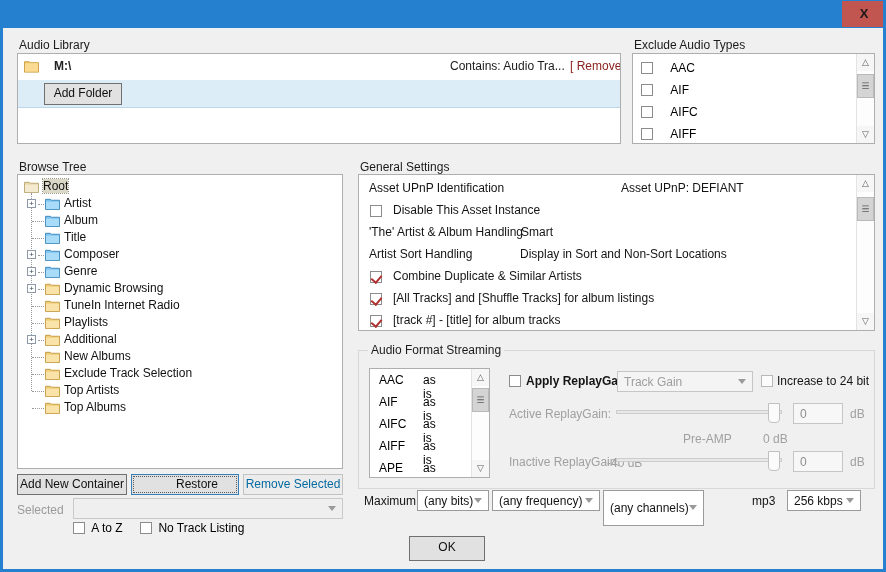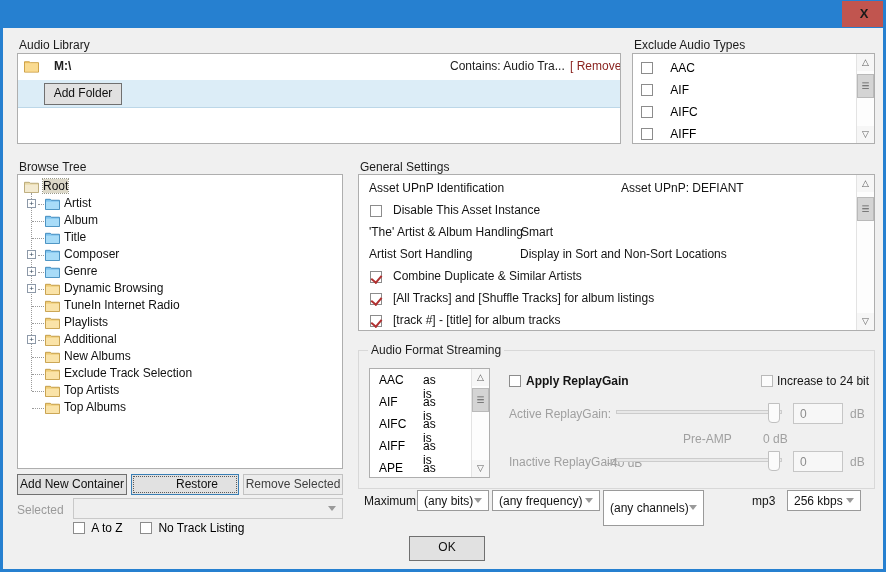--- a/index.html
+++ b/index.html
@@ -178,21 +178,21 @@
   .btn {
     position: absolute; background: #e1e1e1; border: 1px solid #707070;
     font-size: 12px; text-align: center; color: #101010;
     box-sizing: border-box; cursor: pointer;
   }
   .btn.focus { border: 1px solid #3a7fb5; padding-left: 24px; }
   .btn.focus .inner {
     position: absolute; left: 1px; top: 1px; right: 1px; bottom: 1px;
     border: 1px dotted #5a5a5a;
   }
-  .btn.disabled { color: #404040; border-color: #c2c2c2; background: #ececec; }
+  .btn.disabled { color: #0369a1; border-color: #c2c2c2; background: #ececec; }
   #selected-label {
     position: absolute; left: 14px; top: 503px; font-size: 12px; color: #9a9a9a;
   }
   #selected-combo {
     position: absolute; left: 70px; top: 498px; width: 270px; height: 21px;
     background: #efefef; border: 1px solid #c9c9c9; box-sizing: border-box;
   }
   .combo-arrow {
     position: absolute; right: 6px; top: 50%; margin-top: -3px;
     width: 0; height: 0; border-left: 4px solid transparent;
@@ -525,20 +525,24 @@
     <div class="vscroll">
       <div class="arrow up">△</div>
       <div class="track" style="top:17px; bottom:17px;"></div>
       <div class="thumb" style="top:19px;">☰</div>
       <div class="arrow down">▽</div>
     </div>
   </div>
 
   <span class="cb" style="position:absolute; left:506px; top:375px;"></span>
   <div class="lbl" style="left:523px; top:374px; font-weight:bold;">Apply ReplayGain</div>
+  <div class="combo dis" style="left:614px; top:371px; width:136px; height:21px;">
+    <span class="ctext">Track Gain</span>
+    <span class="combo-arrow"></span>
+  </div>
   <span class="cb dis" style="position:absolute; left:758px; top:375px;"></span>
   <div class="lbl" style="left:774px; top:374px;">Increase to 24 bit</div>
 
   <div class="lbl dim" style="left:506px; top:407px;">Active ReplayGain:</div>
   <div class="slider-track" style="left:613px; top:410px; width:166px;"></div>
   <div class="slider-thumb" style="left:765px; top:403px;"></div>
   <div class="numbox" style="left:790px; top:403px; width:50px; height:21px;">
     <span class="ntext">0</span>
   </div>
   <div class="lbl dim" style="left:847px; top:407px;">dB</div>

